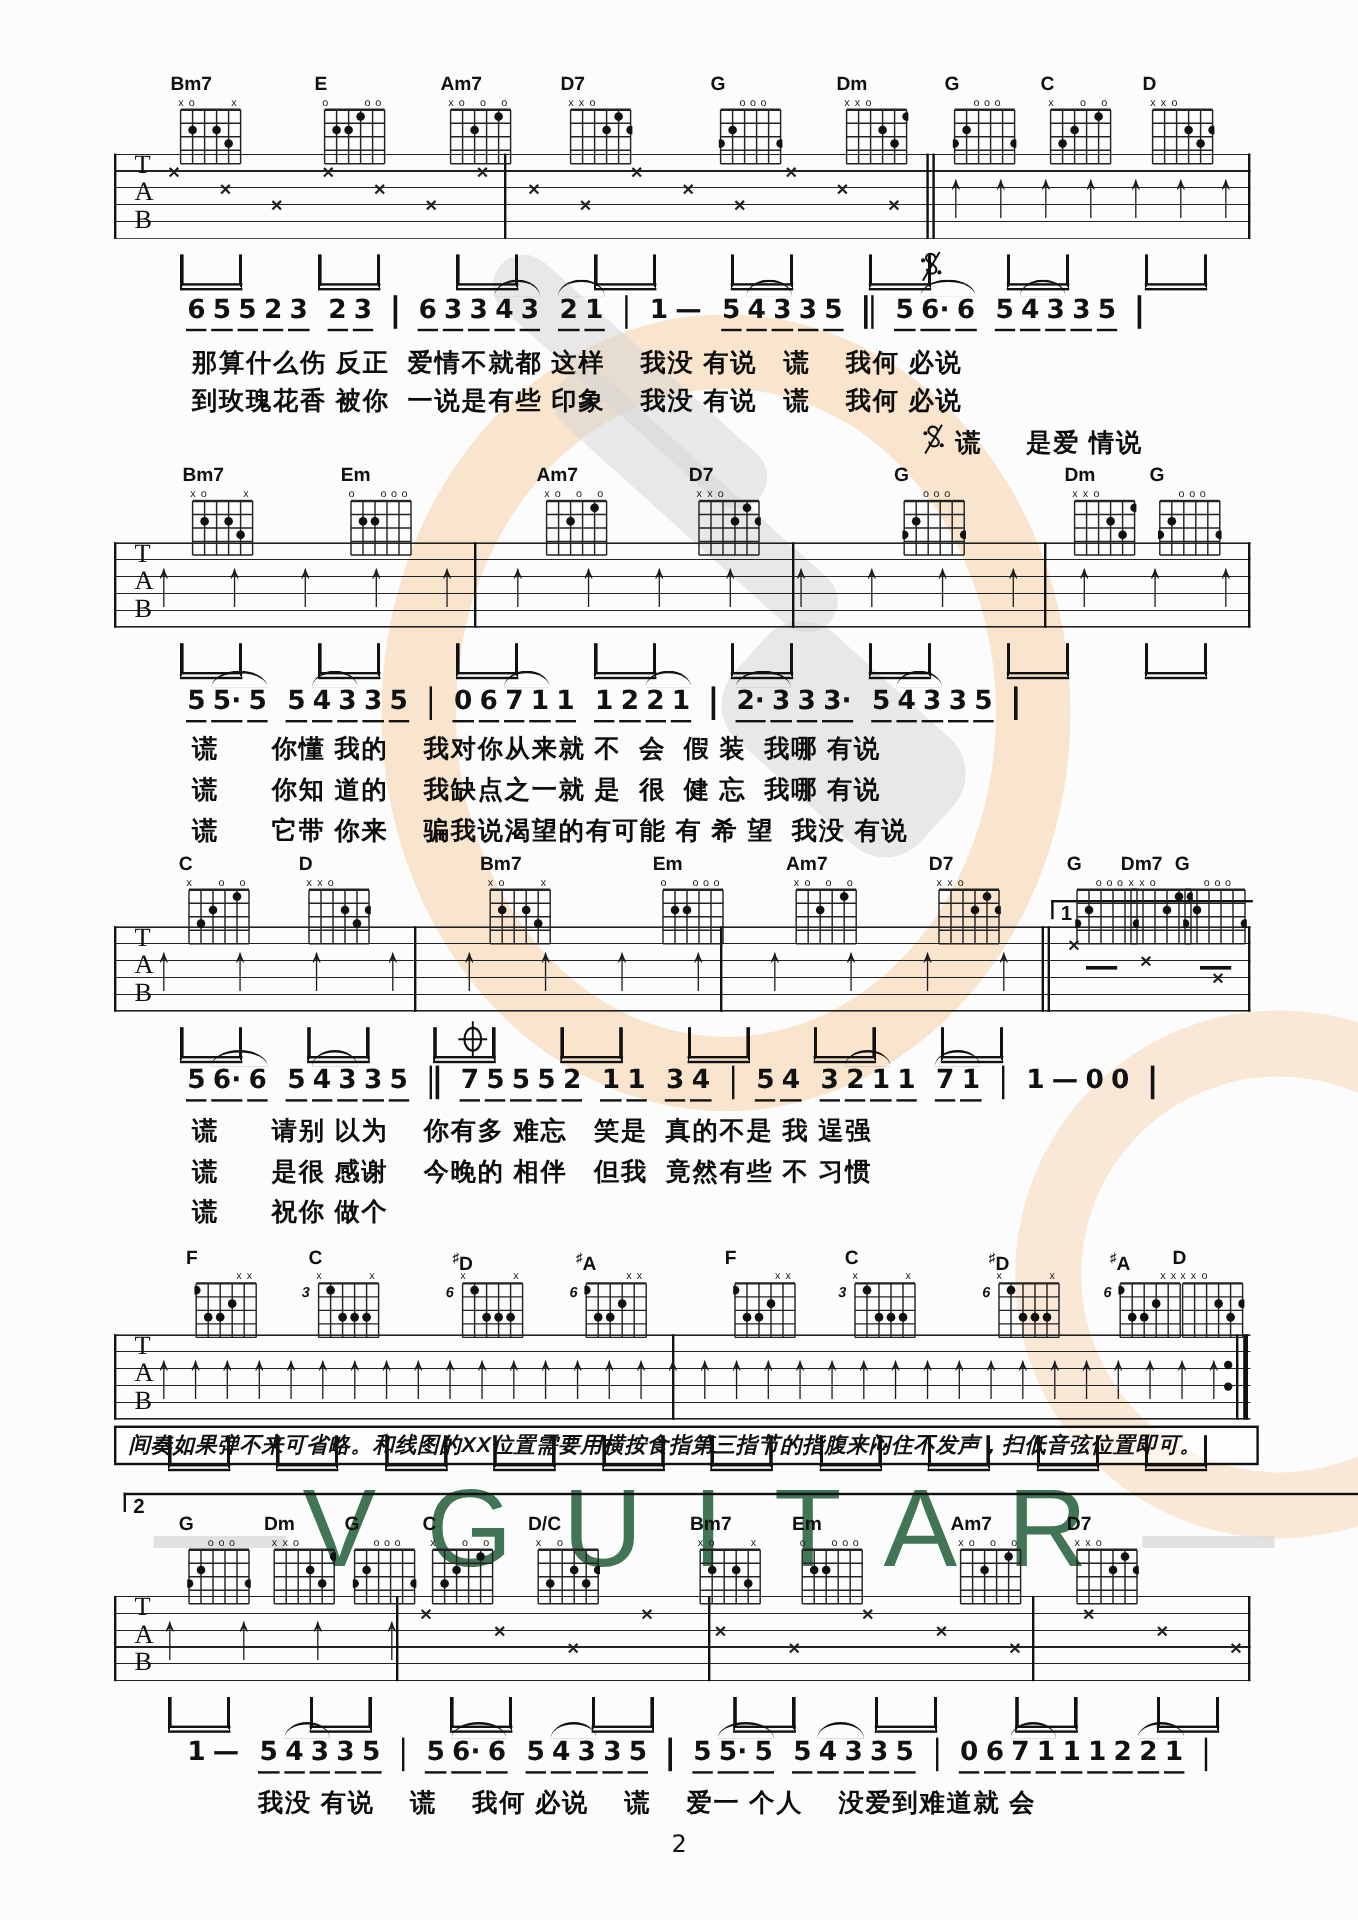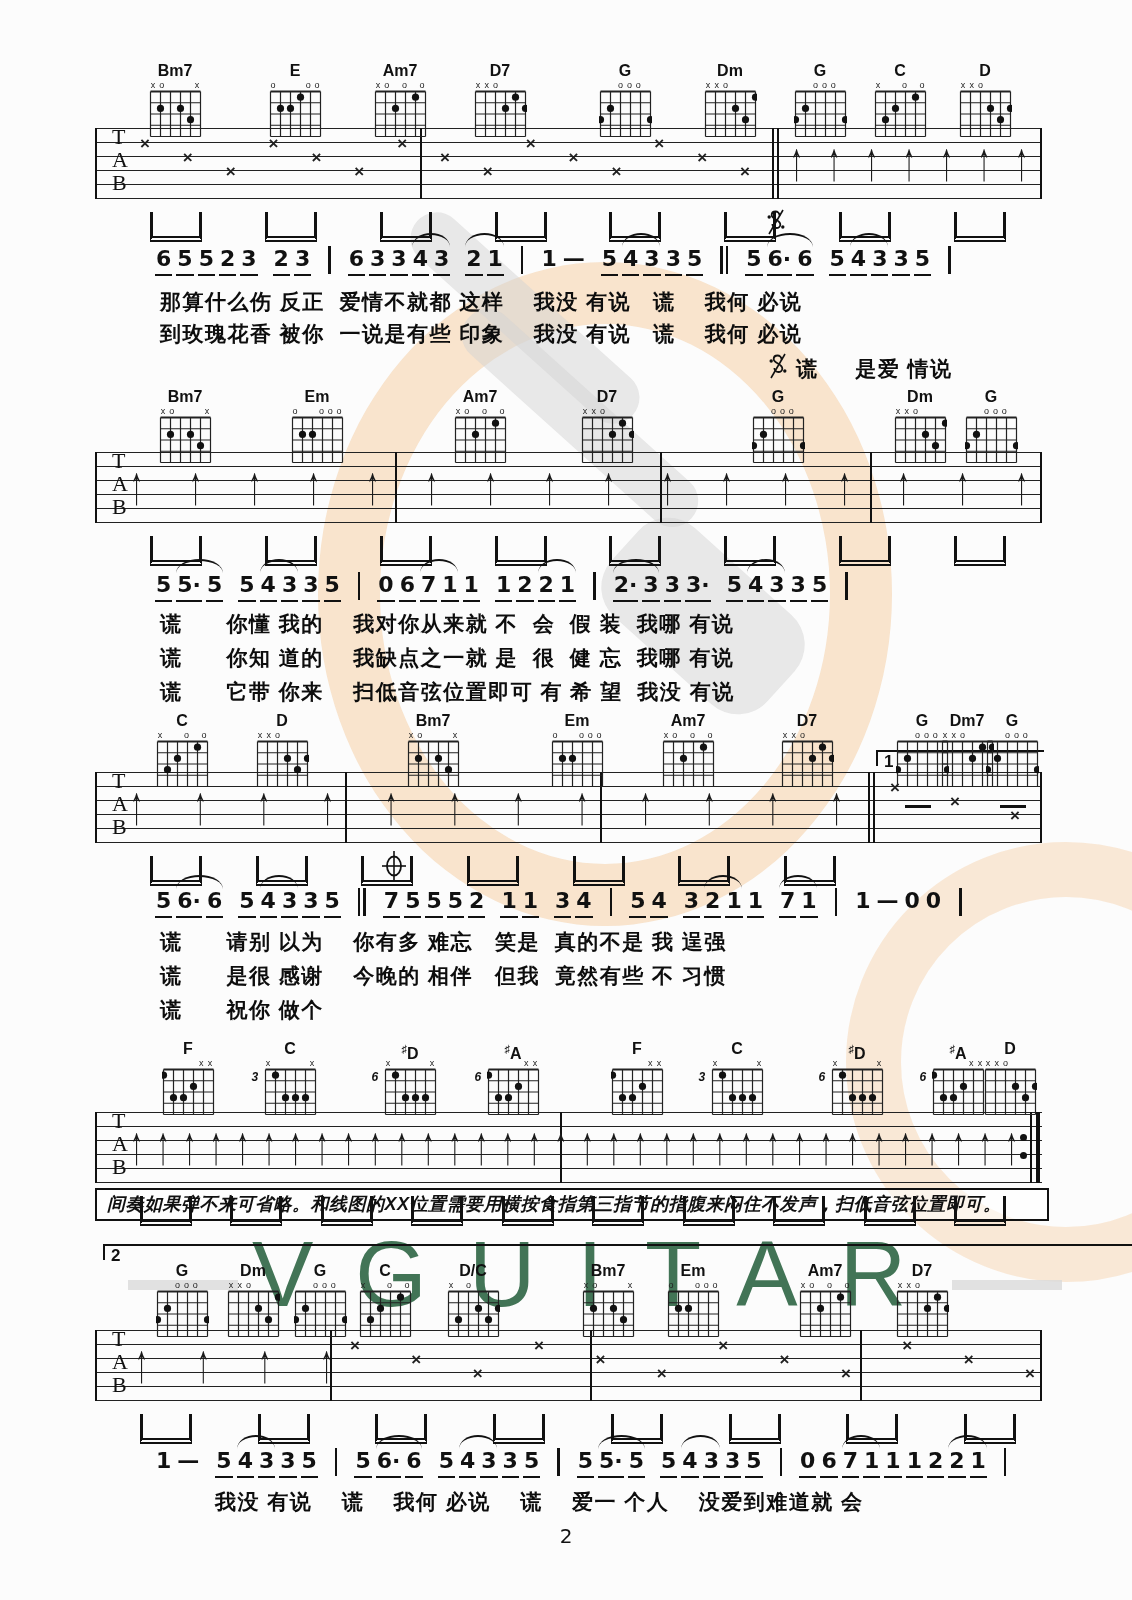--- a/index.html
+++ b/index.html
@@ -27,21 +27,21 @@
   .thickbar{position:absolute;width:4px;height:71px;background:#111;}
   .rep-dot{position:absolute;width:7px;height:7px;border-radius:50%;background:#111;}
   .deco-arrow{position:absolute;font-size:26px;line-height:1;transform:scaleY(2.1);transform-origin:center;color:#1a1a1a;}
   .deco-x{position:absolute;font-size:17px;font-weight:700;color:#222;}
   .rest-dash{position:absolute;width:26px;height:3px;background:#111;}
   .beam{position:absolute;width:46px;height:24px;border-left:3px solid #111;border-right:3px solid #111;
         border-bottom:6px double #111;}
   .volta{position:absolute;border-top:2.5px solid #111;border-left:2.5px solid #111;height:14px;}
   .volta-label{position:absolute;left:6px;top:0;font-size:17px;font-weight:700;}
   
-  .chord{position:absolute;width:66px;text-align:center;}
+  .chord{position:absolute;width:66px;}
   .chord-name{font-size:16px;font-weight:700;font-family:"Liberation Sans",sans-serif;height:18px;line-height:18px;}
   .chord-name sup{font-size:11px;}
   .chord-markers{display:flex;width:53px;margin:0 auto;height:10px;}
   .chord-markers span{flex:1;font-size:9px;line-height:10px;color:#222;}
   .chord-gridwrap{position:relative;width:53px;margin:0 auto;}
   .fret-label{position:absolute;left:-12px;top:2px;font-size:12px;font-style:italic;font-weight:700;}
   
   .jianpu{position:absolute;display:flex;align-items:flex-start;gap:15px;height:34px;}
   .group{display:flex;gap:4px;align-items:flex-start;}
   .tok{font-family:"DejaVu Sans",sans-serif;font-size:22px;font-weight:700;line-height:26px;padding:0 1px;}
@@ -1575,21 +1575,21 @@
         </div>
         <div class="arc" style="left: 21px; top: -13px; width: 47px;"></div>
         <div class="arc" style="left: 105px; top: -13px; width: 38px;"></div>
         <div class="arc" style="left: 265px; top: -13px; width: 38px;"></div>
         <div class="arc" style="left: 383px; top: -13px; width: 38px;"></div>
         <div class="arc" style="left: 458px; top: -13px; width: 46px;"></div>
         <div class="arc" style="left: 592px; top: -13px; width: 38px;"></div>
       </div>
       <div class="lyric" style="left: 160px; top: 610px;">谎      你懂 我的    我对你从来就 不  会  假 装  我哪 有说</div>
       <div class="lyric" style="left: 160px; top: 644px;">谎      你知 道的    我缺点之一就 是  很  健 忘  我哪 有说</div>
-      <div class="lyric" style="left: 160px; top: 678px;">谎      它带 你来    扫低音弦位置即可 有 希 望  我没 有说</div>
+      <div class="lyric" style="left: 160px; top: 678px;">谎      它带 你来    骗我说渴望的有可能 有 希 望  我没 有说</div>
       <div class="jianpu" style="left: 155px; top: 888px;">
         <div class="group">
           <span class="tok u">5</span>
           <span class="tok u">6·</span>
           <span class="tok u">6</span>
         </div>
         <div class="group">
           <span class="tok u">5</span>
           <span class="tok u">4</span>
           <span class="tok u">3</span>

